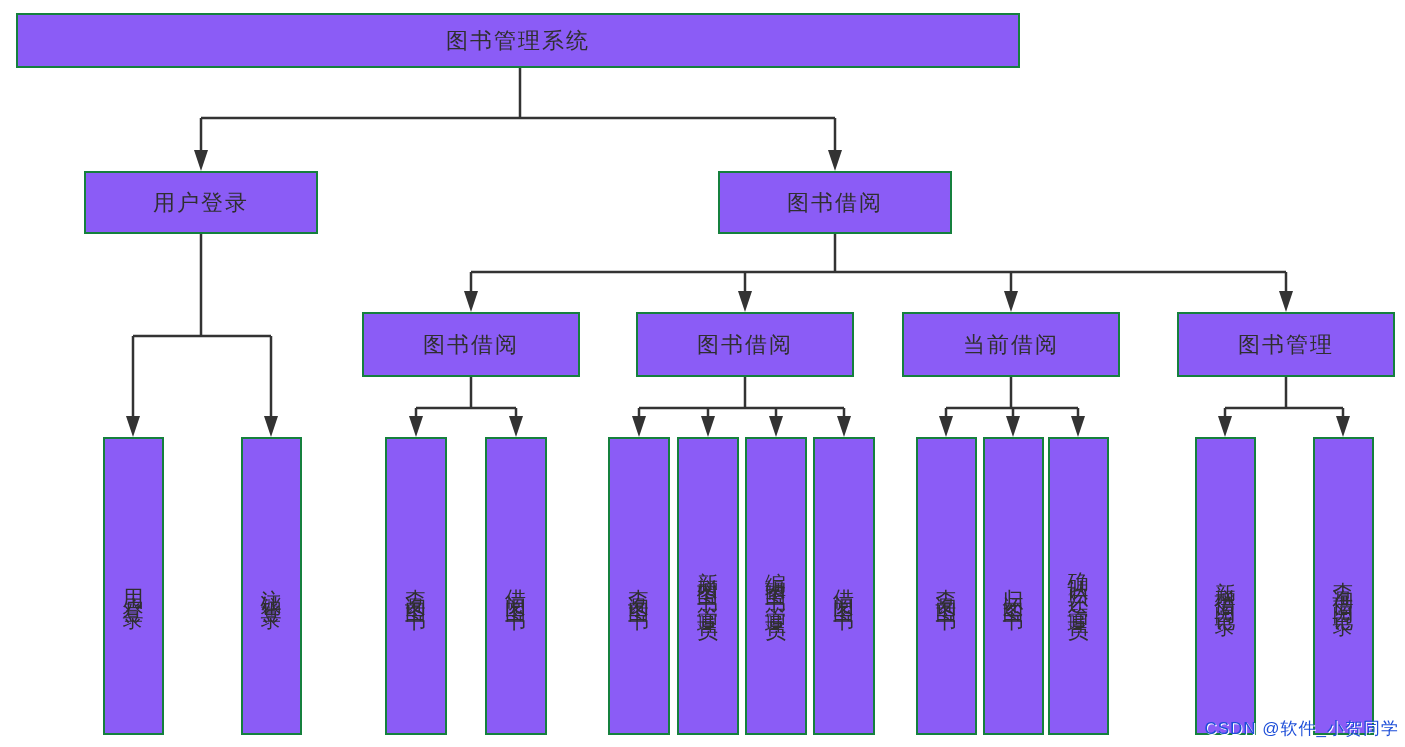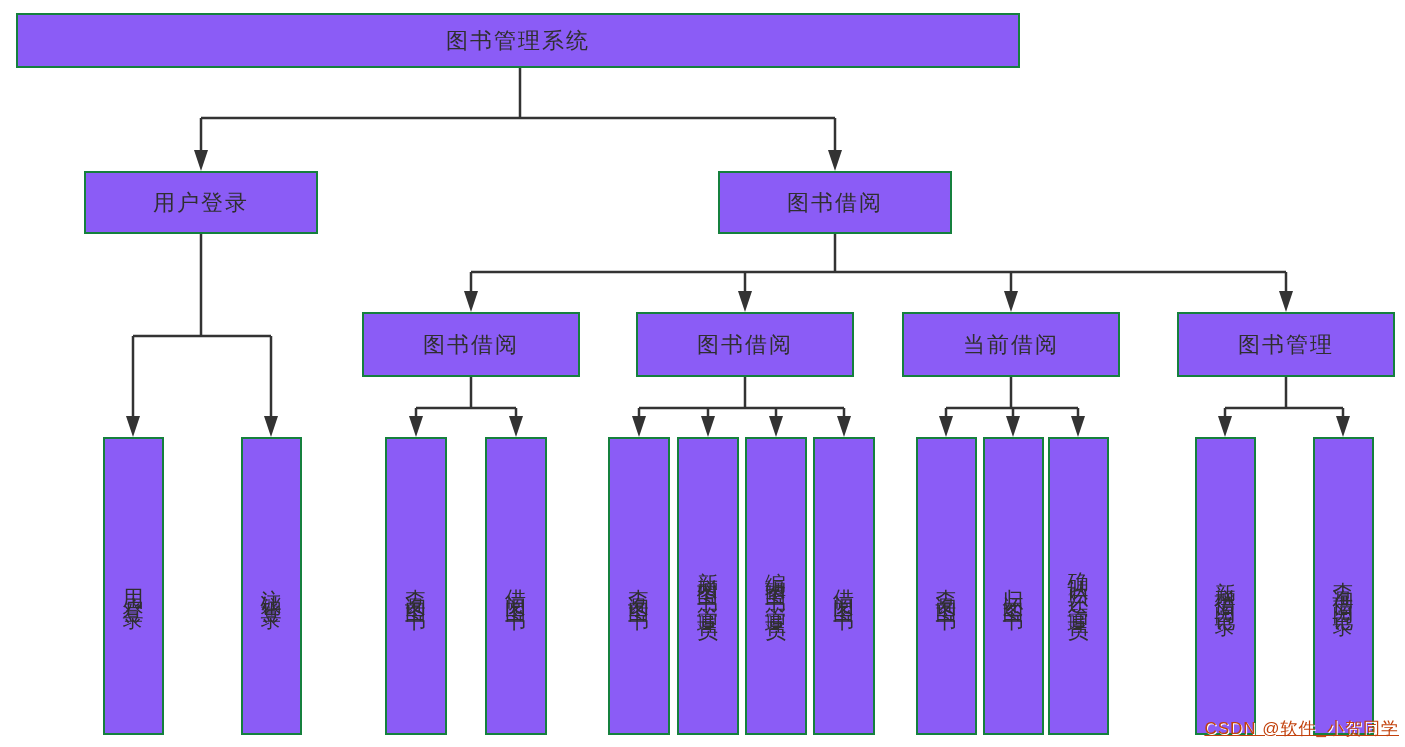--- a/index.html
+++ b/index.html
@@ -31,26 +31,25 @@
     text-orientation:mixed;
     font-size:21px;
     letter-spacing:7px;
     line-height:1;
   }
   #watermark{
     position:absolute;
     right:6px;
     bottom:7px;
     font-size:17px;
-    color:#c2410c;
+    color:#1d4ed8;
     letter-spacing:1px;
     text-shadow:1px 1px 0 #ffffff;
     z-index:5;
     white-space:nowrap;
-    text-decoration:underline;
   }
 </style>
 </head>
 <body>
 
 <div id="canvas">
 
   <svg id="connectors" viewBox="0 0 1405 747" xmlns="http://www.w3.org/2000/svg" stroke="#333333" fill="#333333" stroke-width="2.5">
 
     <g>

